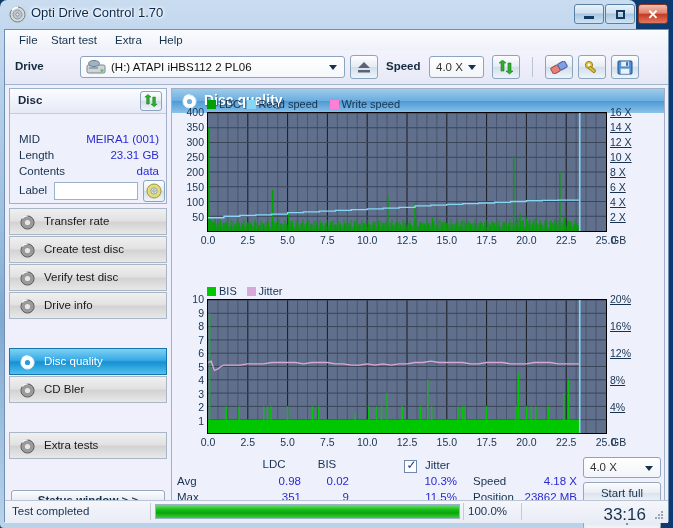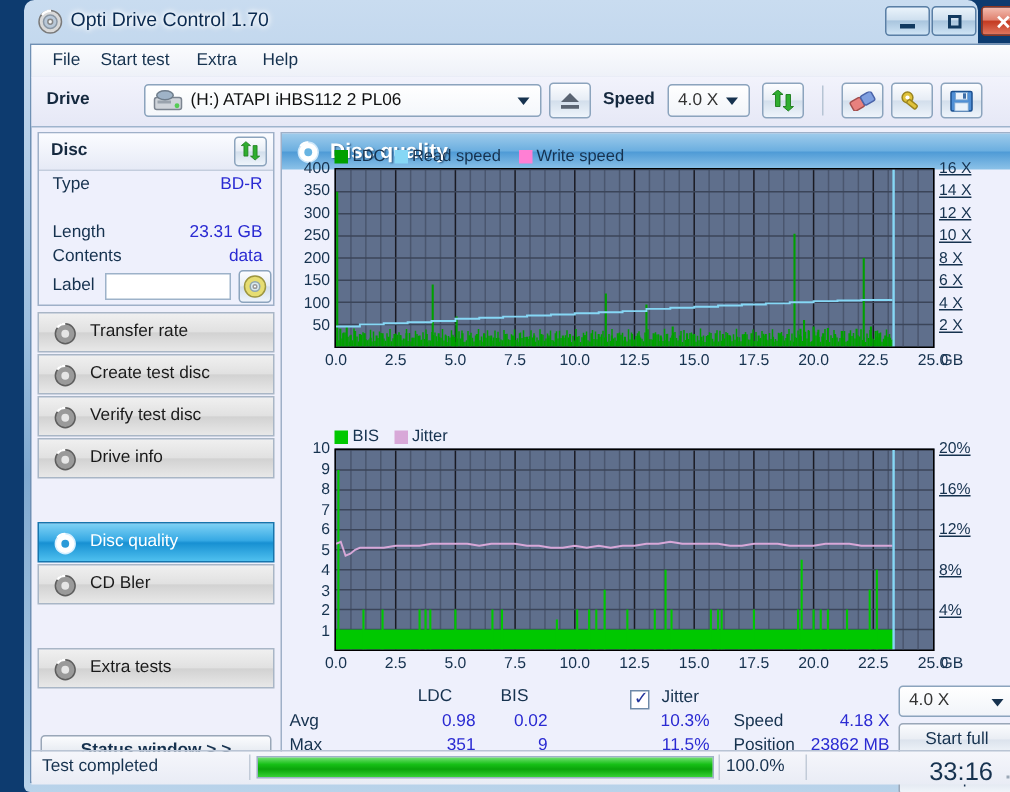--- a/index.html
+++ b/index.html
@@ -4,21 +4,21 @@
 <style>
   html,body{margin:0;padding:0;}
   body{
     width:673px;height:528px;overflow:hidden;
     font-family:"Liberation Sans", sans-serif;
     font-size:11px;
     background:#0d3b6f;
   }
   
   #window{
-    position:absolute;left:16px;top:0;width:636px;height:528px;
+    position:absolute;left:0;top:0;width:636px;height:528px;
     background:linear-gradient(180deg,#c9dcf0 0%,#9dbfdf 42%,#7fa9d0 60%,#b9d3ea 100%);
     border-radius:7px 7px 4px 4px;
     box-sizing:border-box;
     padding:0;
   }
   #titlebar{
     position:absolute;left:0;top:0;width:673px;height:29px;
   }
   #title-icon{
     position:absolute;left:9px;top:6px;width:17px;height:17px;
@@ -339,23 +339,23 @@
           <div id="disc-head-label">Disc</div>
           <div id="btn-disc-refresh">
             <span style="position:absolute;left:3px;top:2px;">
               <svg width="14" height="14" viewBox="0 0 16 15">
                 <path d="M3 11 L3 3 L1 3 L4.5 0 L8 3 L6 3 L6 11 Z" fill="#2fae2f" stroke="#1b7a1b" stroke-width=".6"></path>
                 <path d="M13 3 L13 11 L15 11 L11.5 14 L8 11 L10 11 L10 3 Z" fill="#2fae2f" stroke="#1b7a1b" stroke-width=".6"></path>
               </svg>
             </span>
           </div>
         </div>
-        <div class="disc-row" style="top:28px">
-          <span class="disc-key">Type</span>
-          <span class="disc-val">BD-R</span>
+        <div class="disc-row" style="top:44px">
+          <span class="disc-key">MID</span>
+          <span class="disc-val">MEIRA1 (001)</span>
         </div>
         <div class="disc-row" style="top:60px">
           <span class="disc-key">Length</span>
           <span class="disc-val">23.31 GB</span>
         </div>
         <div class="disc-row" style="top:76px">
           <span class="disc-key">Contents</span>
           <span class="disc-val">data</span>
         </div>
         <div class="disc-row" style="top:95px">

